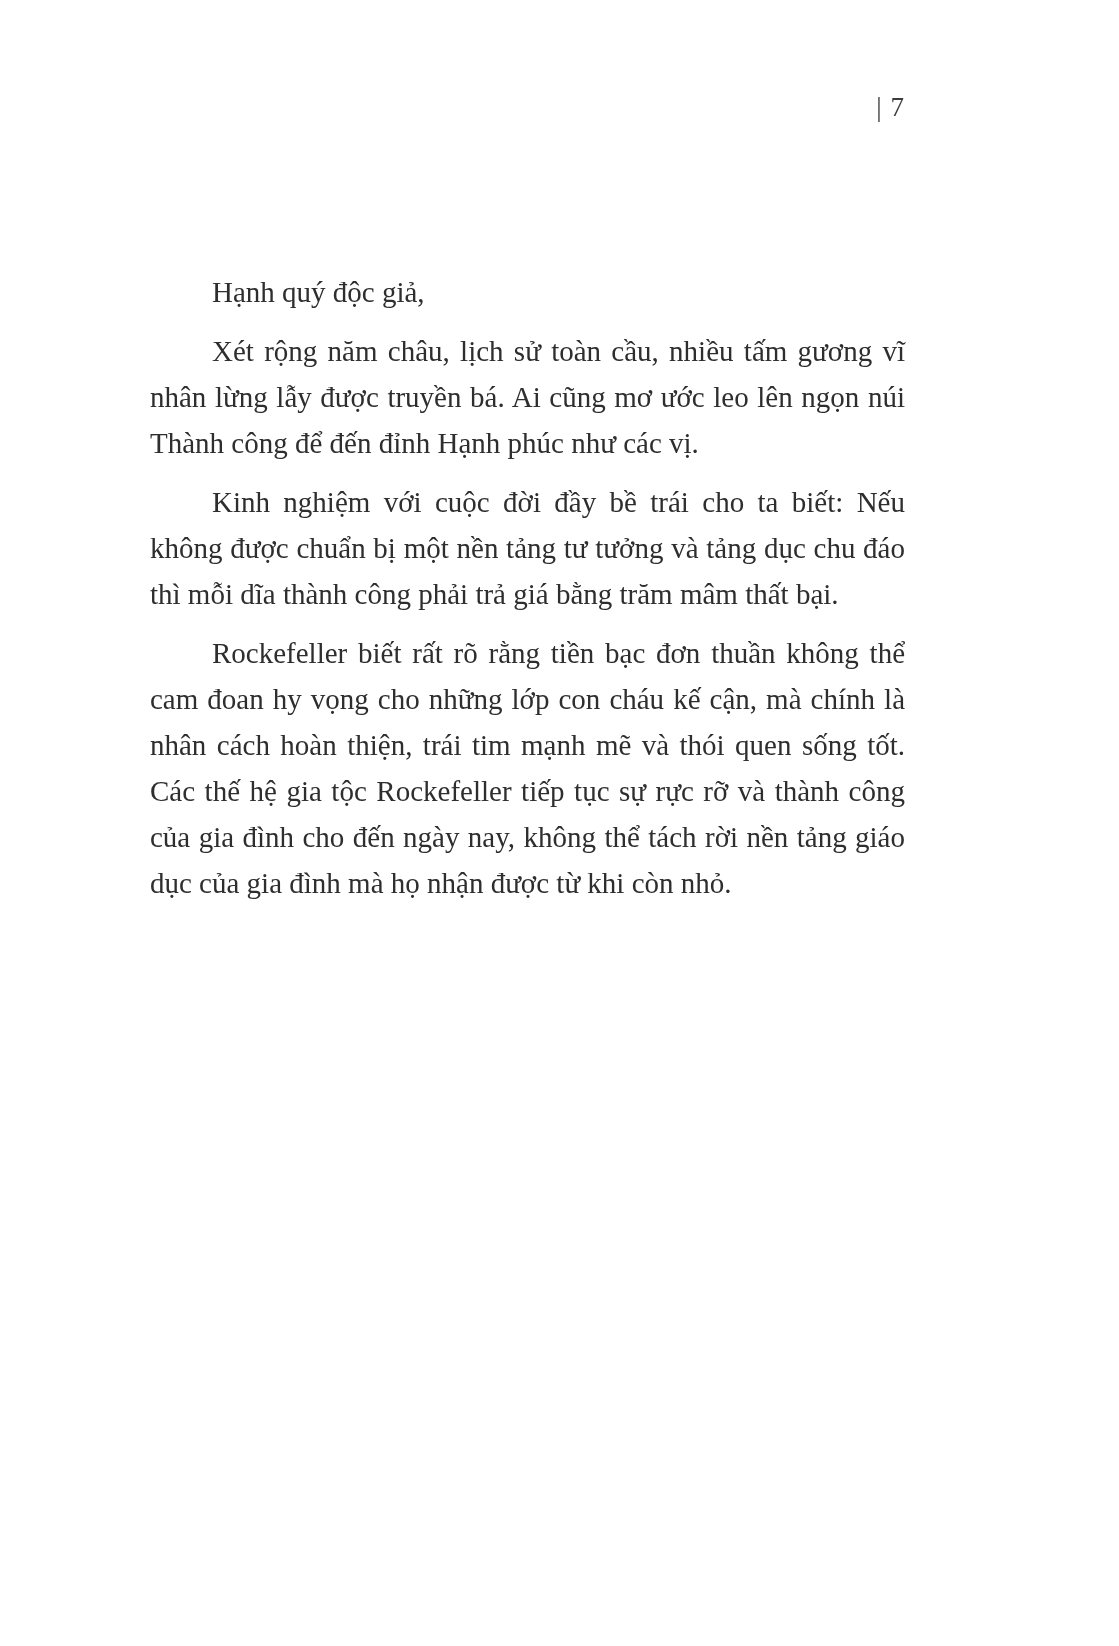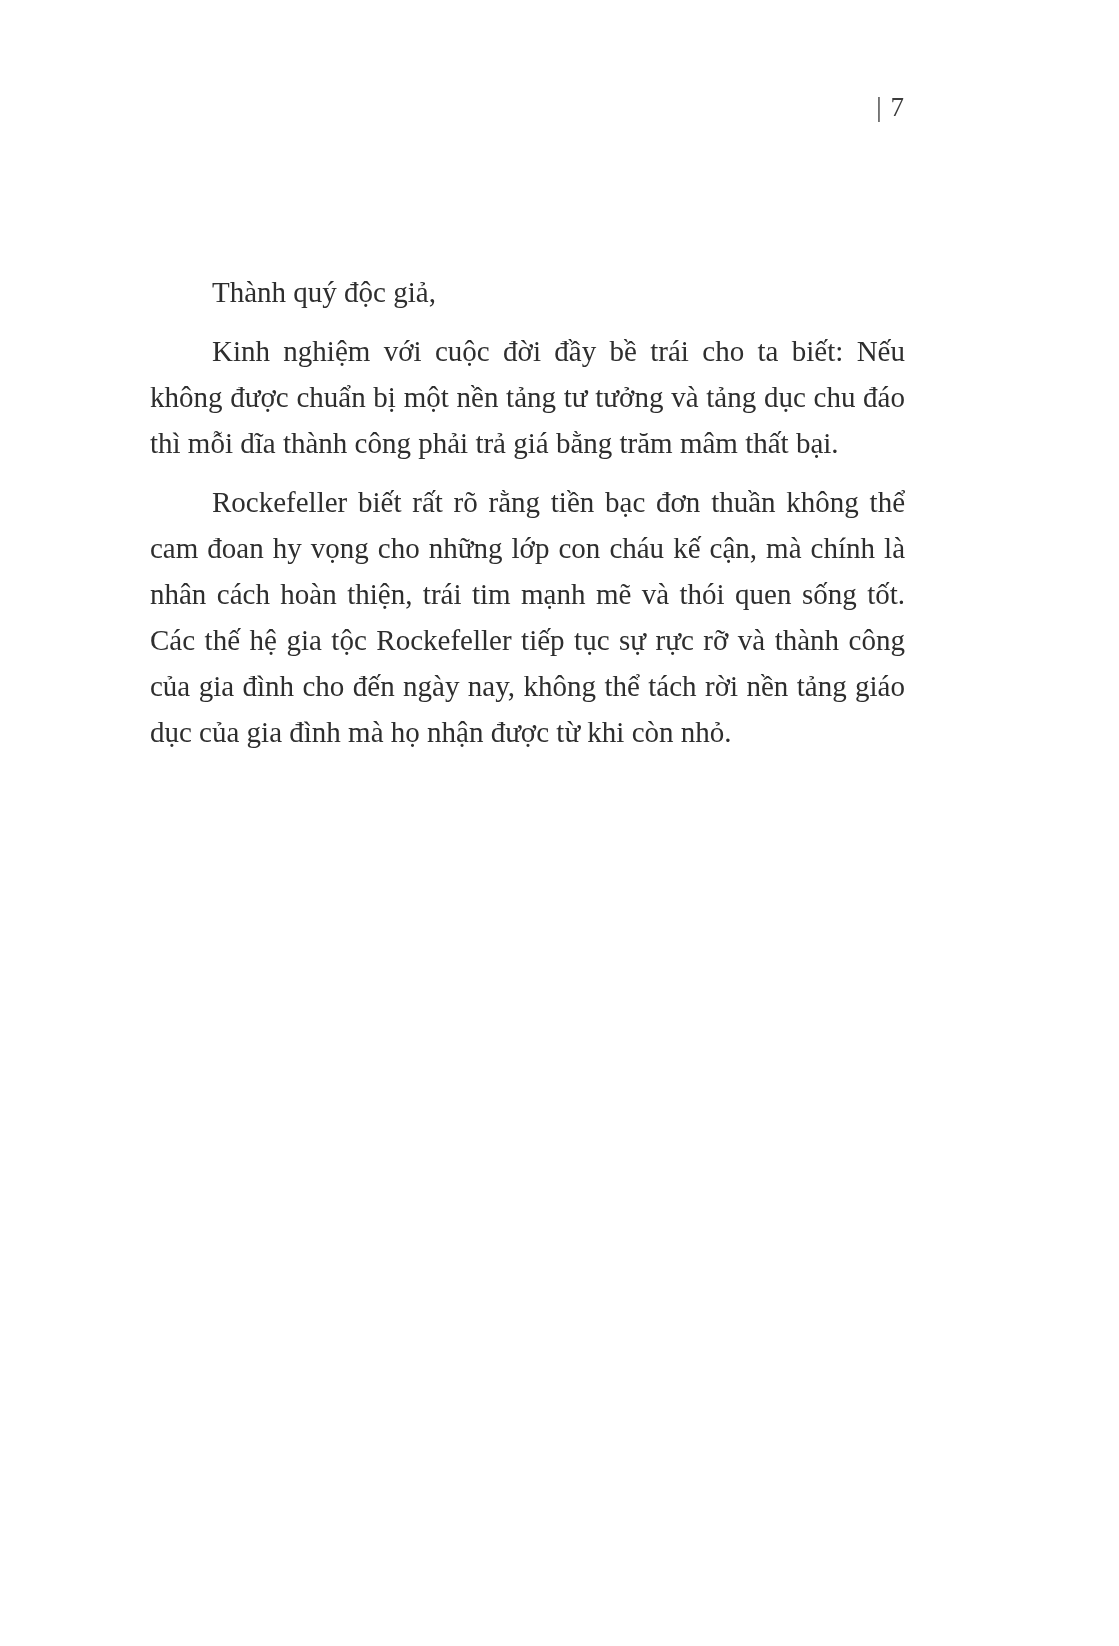--- a/index.html
+++ b/index.html
@@ -60,18 +60,19 @@
 </style>
 </head>
 <body>
 
 <div class="page">
 
   <div class="page-number">| 7</div>
 
 
   <div class="body-text">
-    <p>Thành quý độc giả,</p>
+    <p>Hạnh quý độc giả,</p>
+    <p>Xét rộng năm châu, lịch sử toàn cầu, nhiều tấm gương vĩ nhân lừng lẫy được truyền bá. Ai cũng mơ ước leo lên ngọn núi Thành công để đến đỉnh Hạnh phúc như các vị.</p>
     <p>Kinh nghiệm với cuộc đời đầy bề trái cho ta biết: Nếu không được chuẩn bị một nền tảng tư tưởng và tảng dục chu đáo thì mỗi dĩa thành công phải trả giá bằng trăm mâm thất bại.</p>
     <p>Rockefeller biết rất rõ rằng tiền bạc đơn thuần không thể cam đoan hy vọng cho những lớp con cháu kế cận, mà chính là nhân cách hoàn thiện, trái tim mạnh mẽ và thói quen sống tốt. Các thế hệ gia tộc Rockefeller tiếp tục sự rực rỡ và thành công của gia đình cho đến ngày nay, không thể tách rời nền tảng giáo dục của gia đình mà họ nhận được từ khi còn nhỏ.</p>
   </div>
 
 </div>
 
 </body></html>

